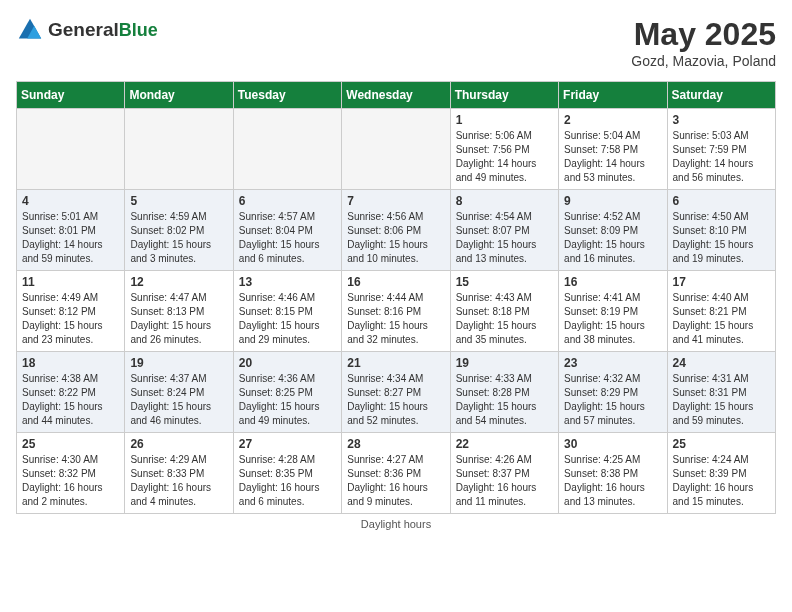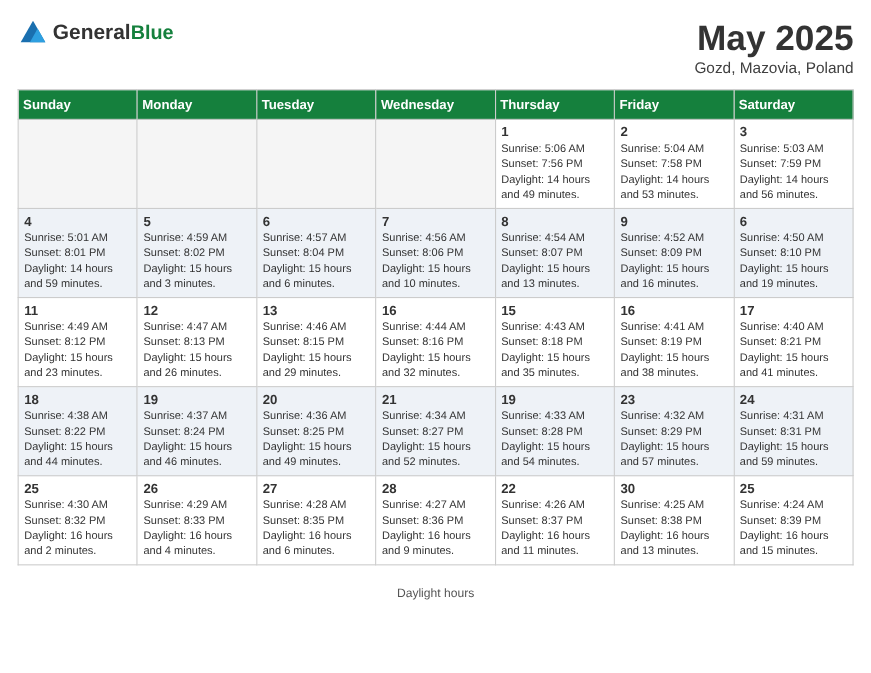--- a/index.html
+++ b/index.html
@@ -86,21 +86,21 @@
       background: #fff;
     }
     tr:nth-child(even) td:not(.empty) {
       background: #eef2f7;
     }
     
     .week-odd td { background: #fff; }
     .week-even td { background: #edf2f8; }
     .week-odd td.empty { background: #f5f5f5; }
     .footer {
-      margin-top: 20px;
+      margin-top: 4px;
       font-size: 11px;
       color: #555;
       text-align: center;
     }
   </style>
 </head>
 <body>
 
 <div class="header">
   <div class="logo">

